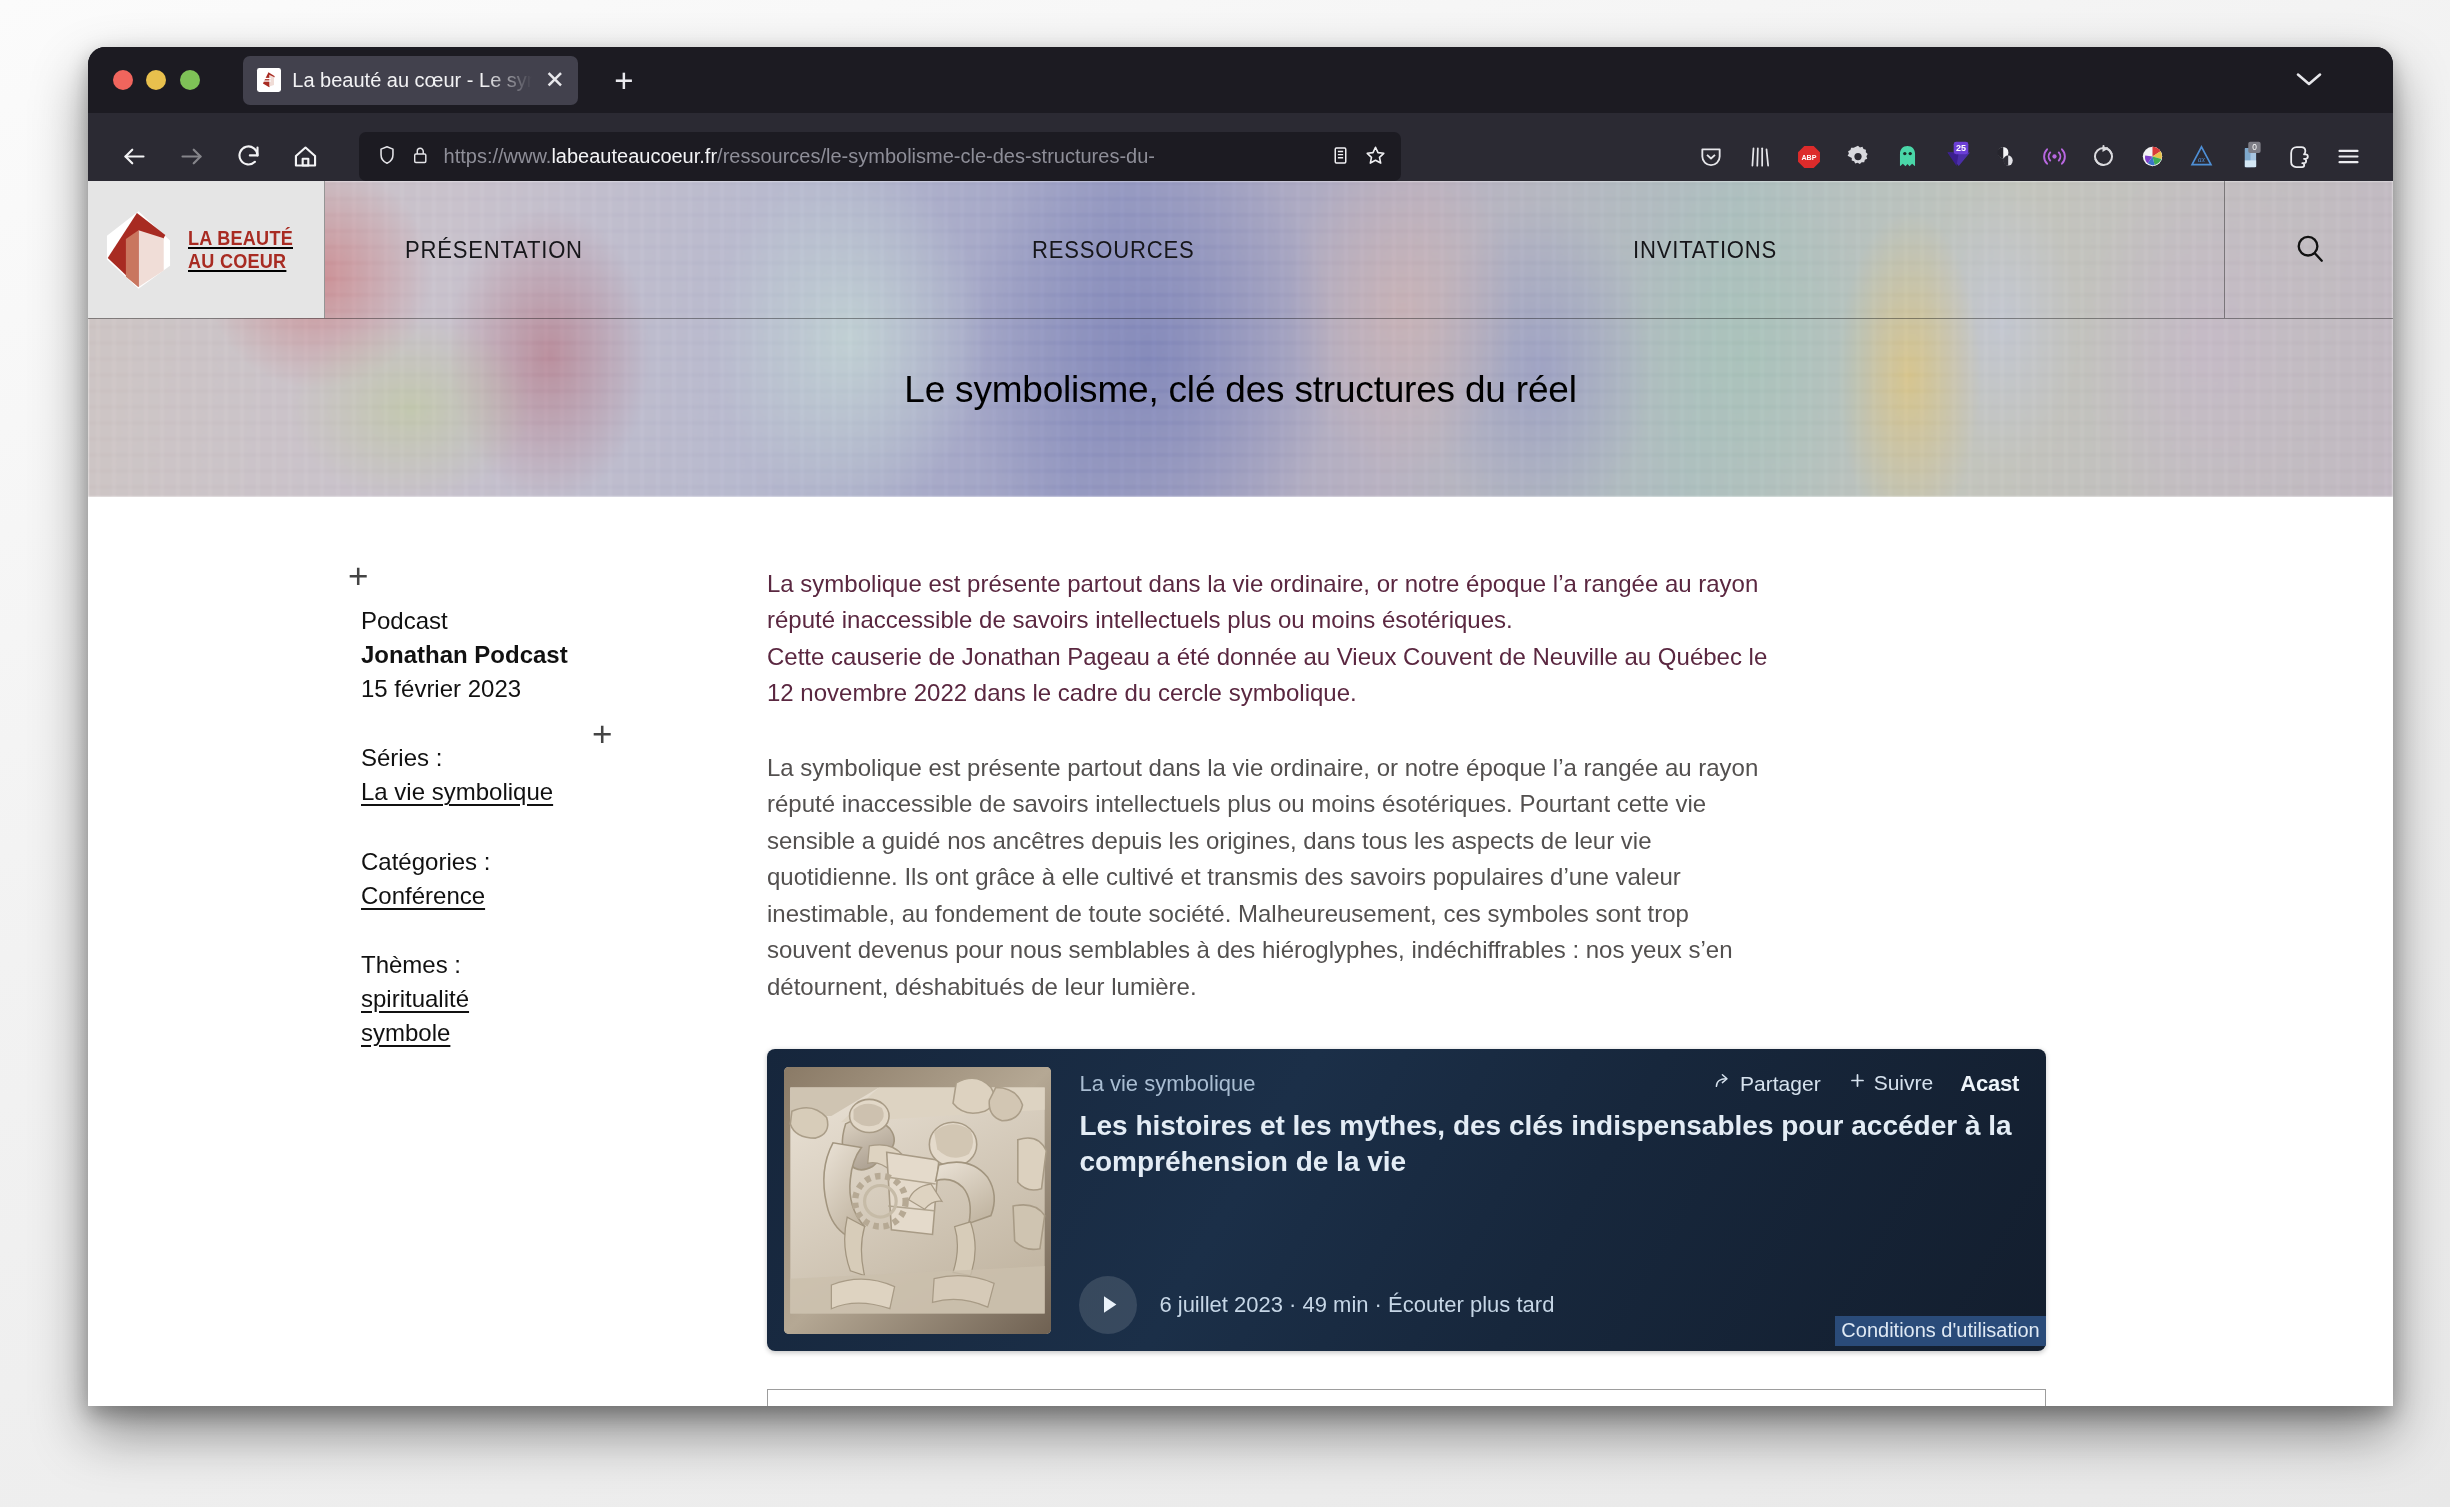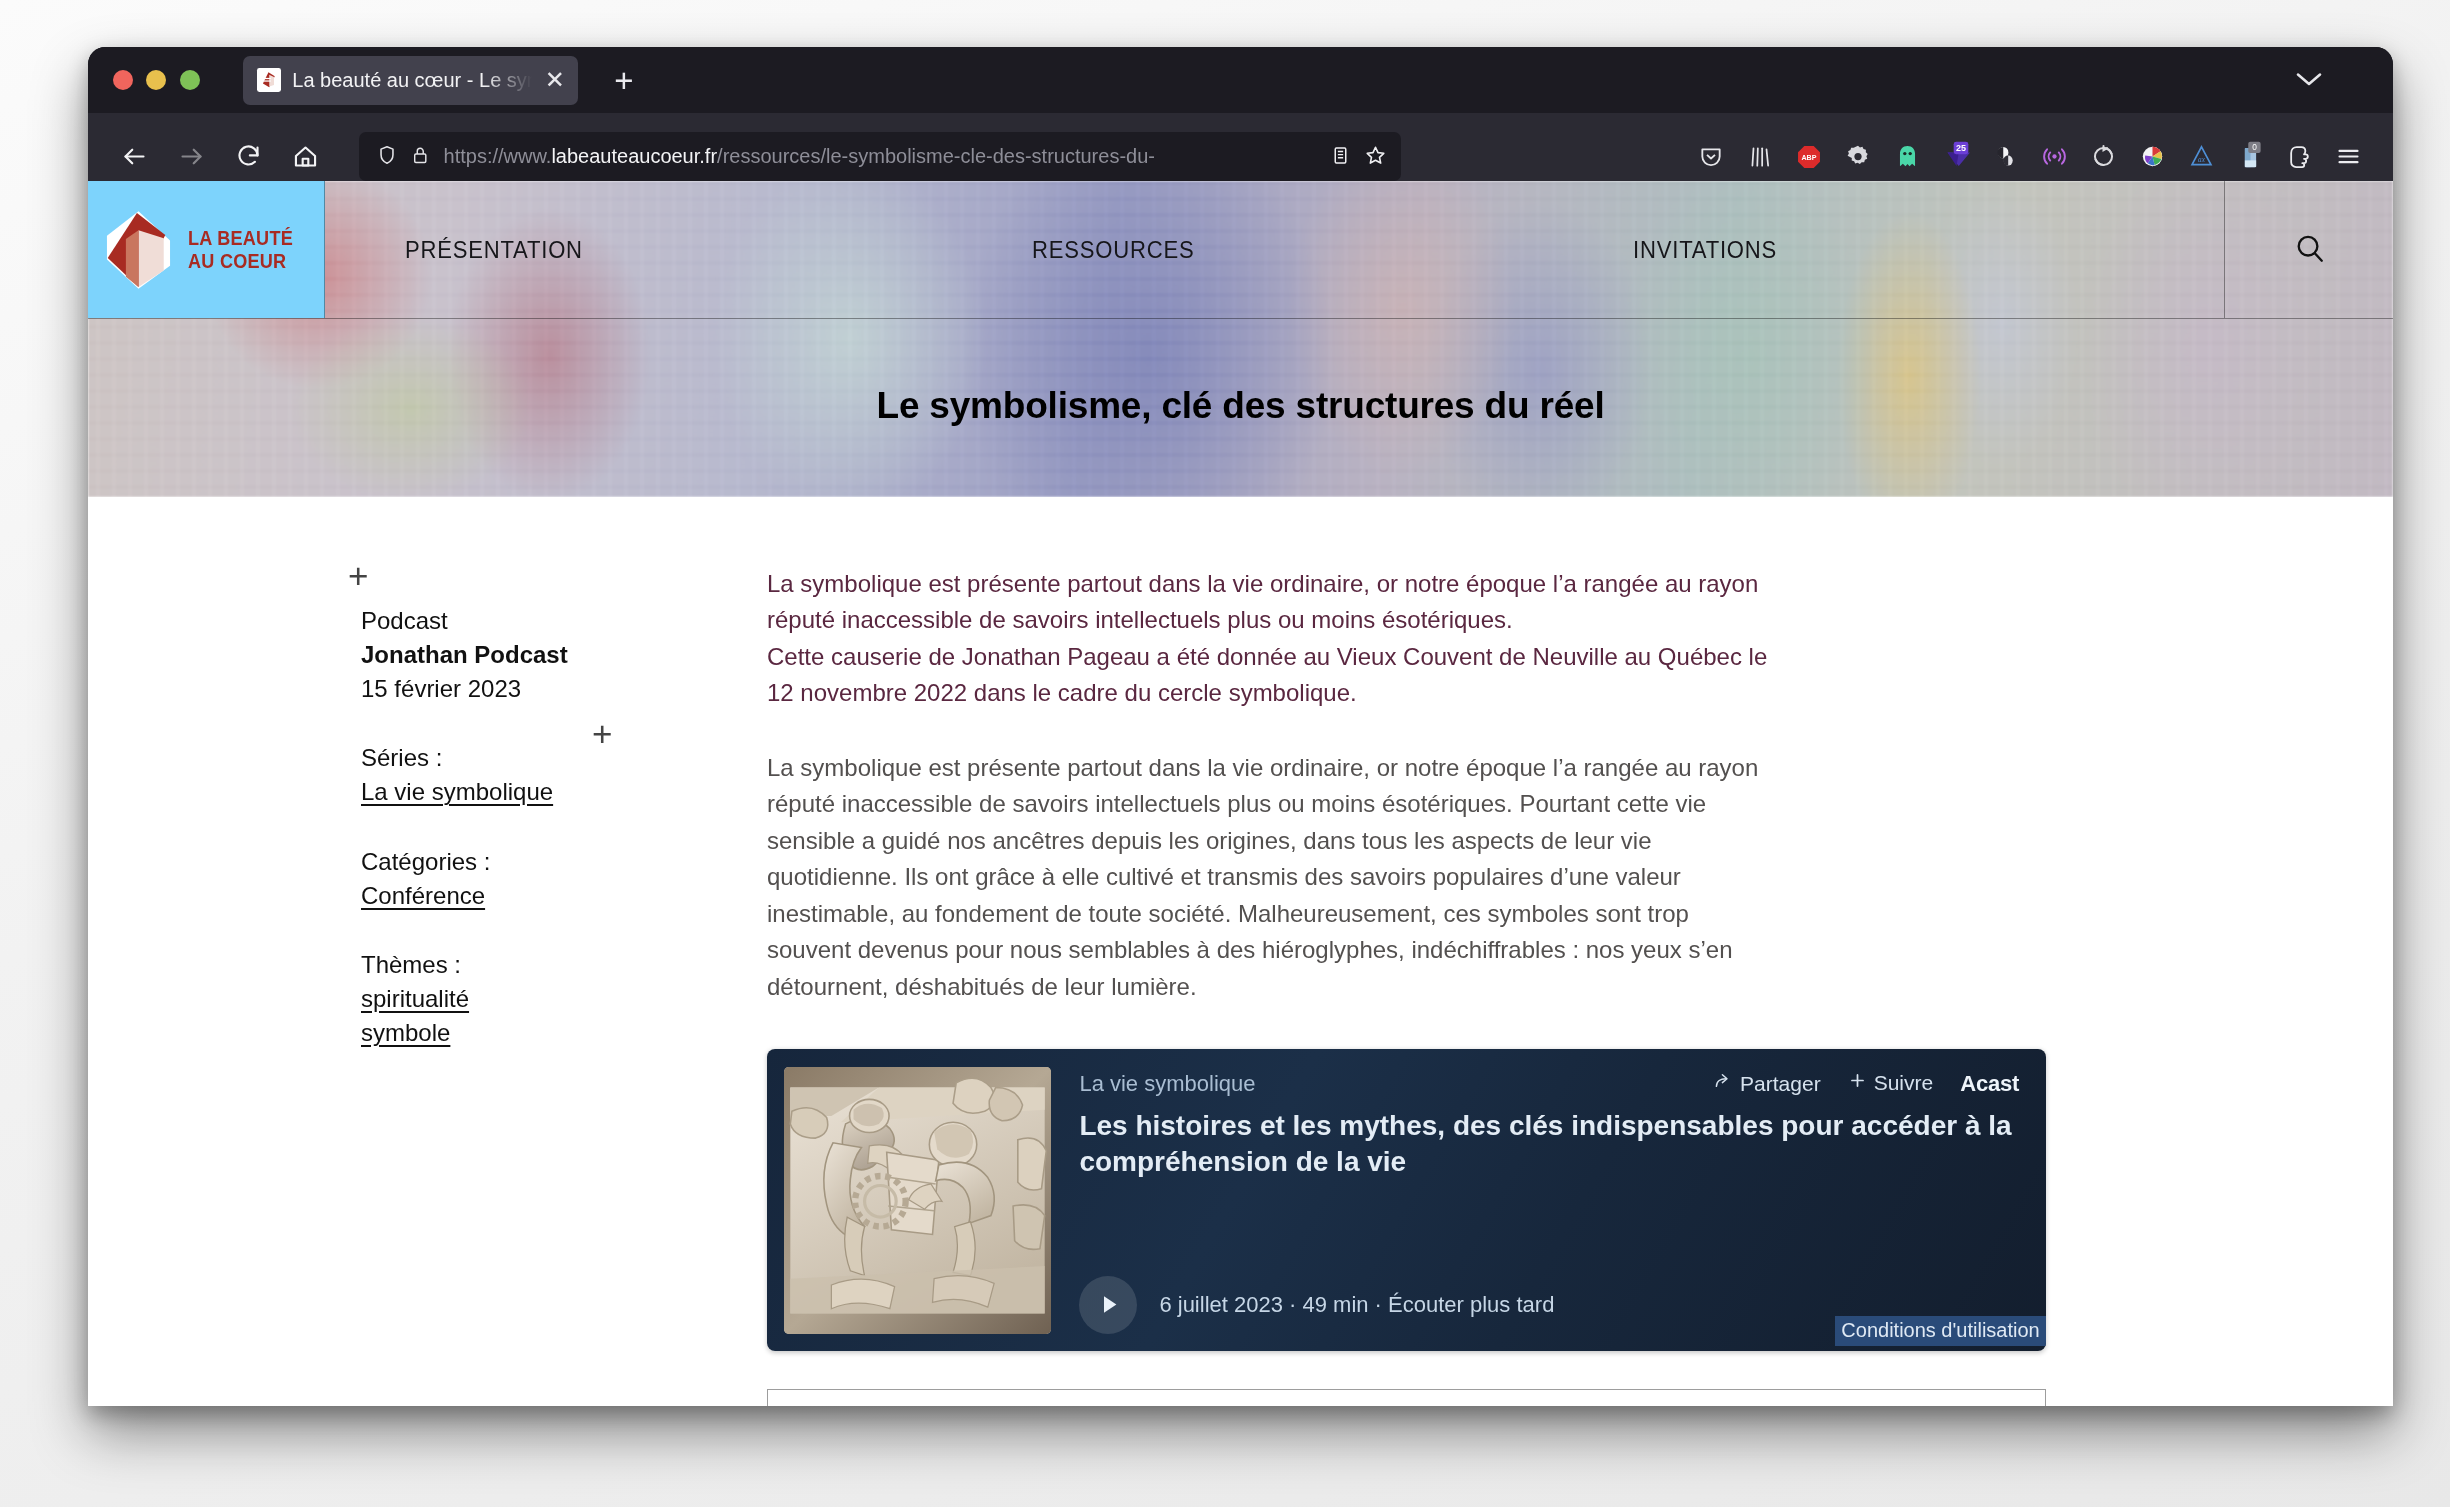--- a/index.html
+++ b/index.html
@@ -173,24 +173,25 @@
 
   
   #site-topbar {
     position: absolute; left: 0; top: 0; right: 0;
     height: 137px;
     display: flex; align-items: stretch;
     z-index: 3;
   }
   #logo-box {
     width: 237px; flex: 0 0 237px;
-    background: #7dd3fc;
+    background: #e5e5e5;
     display: flex; align-items: center; justify-content: center;
     gap: 12.6px;
     border-right: 0.8px solid rgba(0,0,0,.35);
+    text-decoration: underline;
   }
   #logo-mark { width: 73px; height: 82px; flex: 0 0 73px; }
   #logo-text {
     font-family: "Liberation Sans", sans-serif;
     color: #a82b22;
     font-weight: 700;
     font-size: 21px;
     line-height: 1.05;
     letter-spacing: 0.3px;
     transform: scaleX(.86);
@@ -223,25 +224,24 @@
     position: absolute; left: 0; right: 0; top: 137px;
     height: 0.8px; background: rgba(0,0,0,.38);
     z-index: 3;
   }
 
   #hero-title {
     position: absolute;
     left: 0; right: 0; top: 188px;
     text-align: center;
     font-size: 37px;
-    font-weight: 700;
+    font-weight: 400;
     color: #000;
     letter-spacing: -0.2px;
     z-index: 3;
-    margin-top: 16px;
   }
 
   
   #content {
     display: flex;
     padding: 69px 0 0 0;
     background: #fff;
     height: 909px;
   }
   #meta-col {

